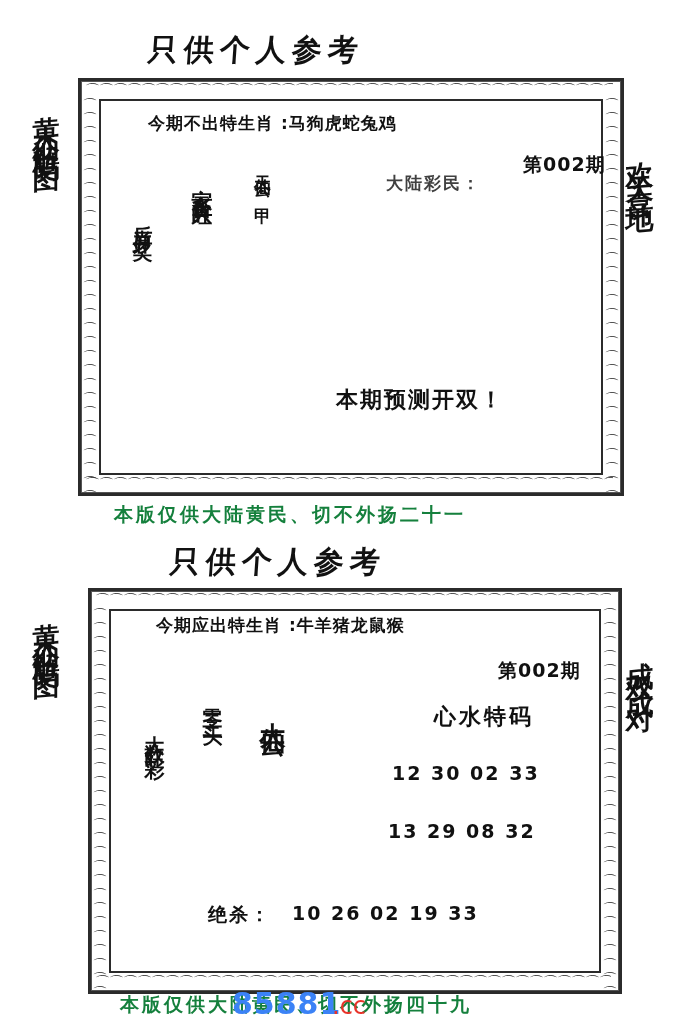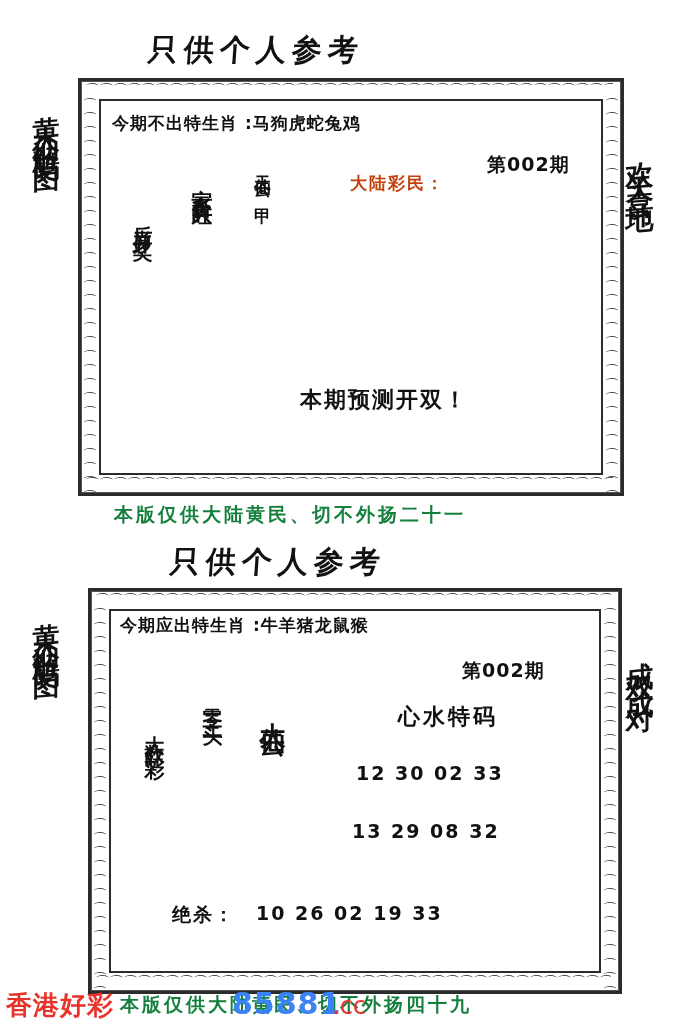--- a/index.html
+++ b/index.html
@@ -70,24 +70,25 @@
   }
   .vtitle.slant{
     transform:skewY(-5deg);
   }
 
   
   .line{
     position:absolute;
     white-space:nowrap;
     font-weight:700;
+    margin-left:36px;
   }
   .t-head{font-size:17px;letter-spacing:1px;}
   .t-issue{font-size:19px;letter-spacing:1px;text-align:right;}
-  .t-sub{font-size:17px;letter-spacing:2px;color:#c2410c;}
+  .t-sub{font-size:17px;letter-spacing:2px;color:#404040;}
   .t-pred{font-size:22px;letter-spacing:2px;}
   .t-big{font-size:22px;letter-spacing:3px;}
   .t-num{font-size:19px;letter-spacing:2px;}
 
   .vcol{
     position:absolute;
     writing-mode:vertical-rl;
     text-orientation:upright;
     font-weight:700;
     white-space:nowrap;
@@ -195,18 +196,17 @@
     <div class="line t-num" style="left:352px;top:290px;">13  29  08 32</div>
 
     <div class="line t-num" style="left:172px;top:372px;font-style:normal;">绝杀：</div>
 
     <div class="line t-num" style="left:256px;top:372px;">10 26 02 19 33</div>
 
     <div class="footer-line" style="left:120px;top:462px;">本版仅供大陆黄民、切不外扬四十九</div>
   </div>
 
   <div class="wm">
-    <span class="wm-left">香港好彩</span>
     <span class="wm-mid">85881</span>
     <span class="wm-cc" style="position:absolute;left:332px;top:6px;">.cc</span>
   </div>
 
 </div>
 
 </body></html>

